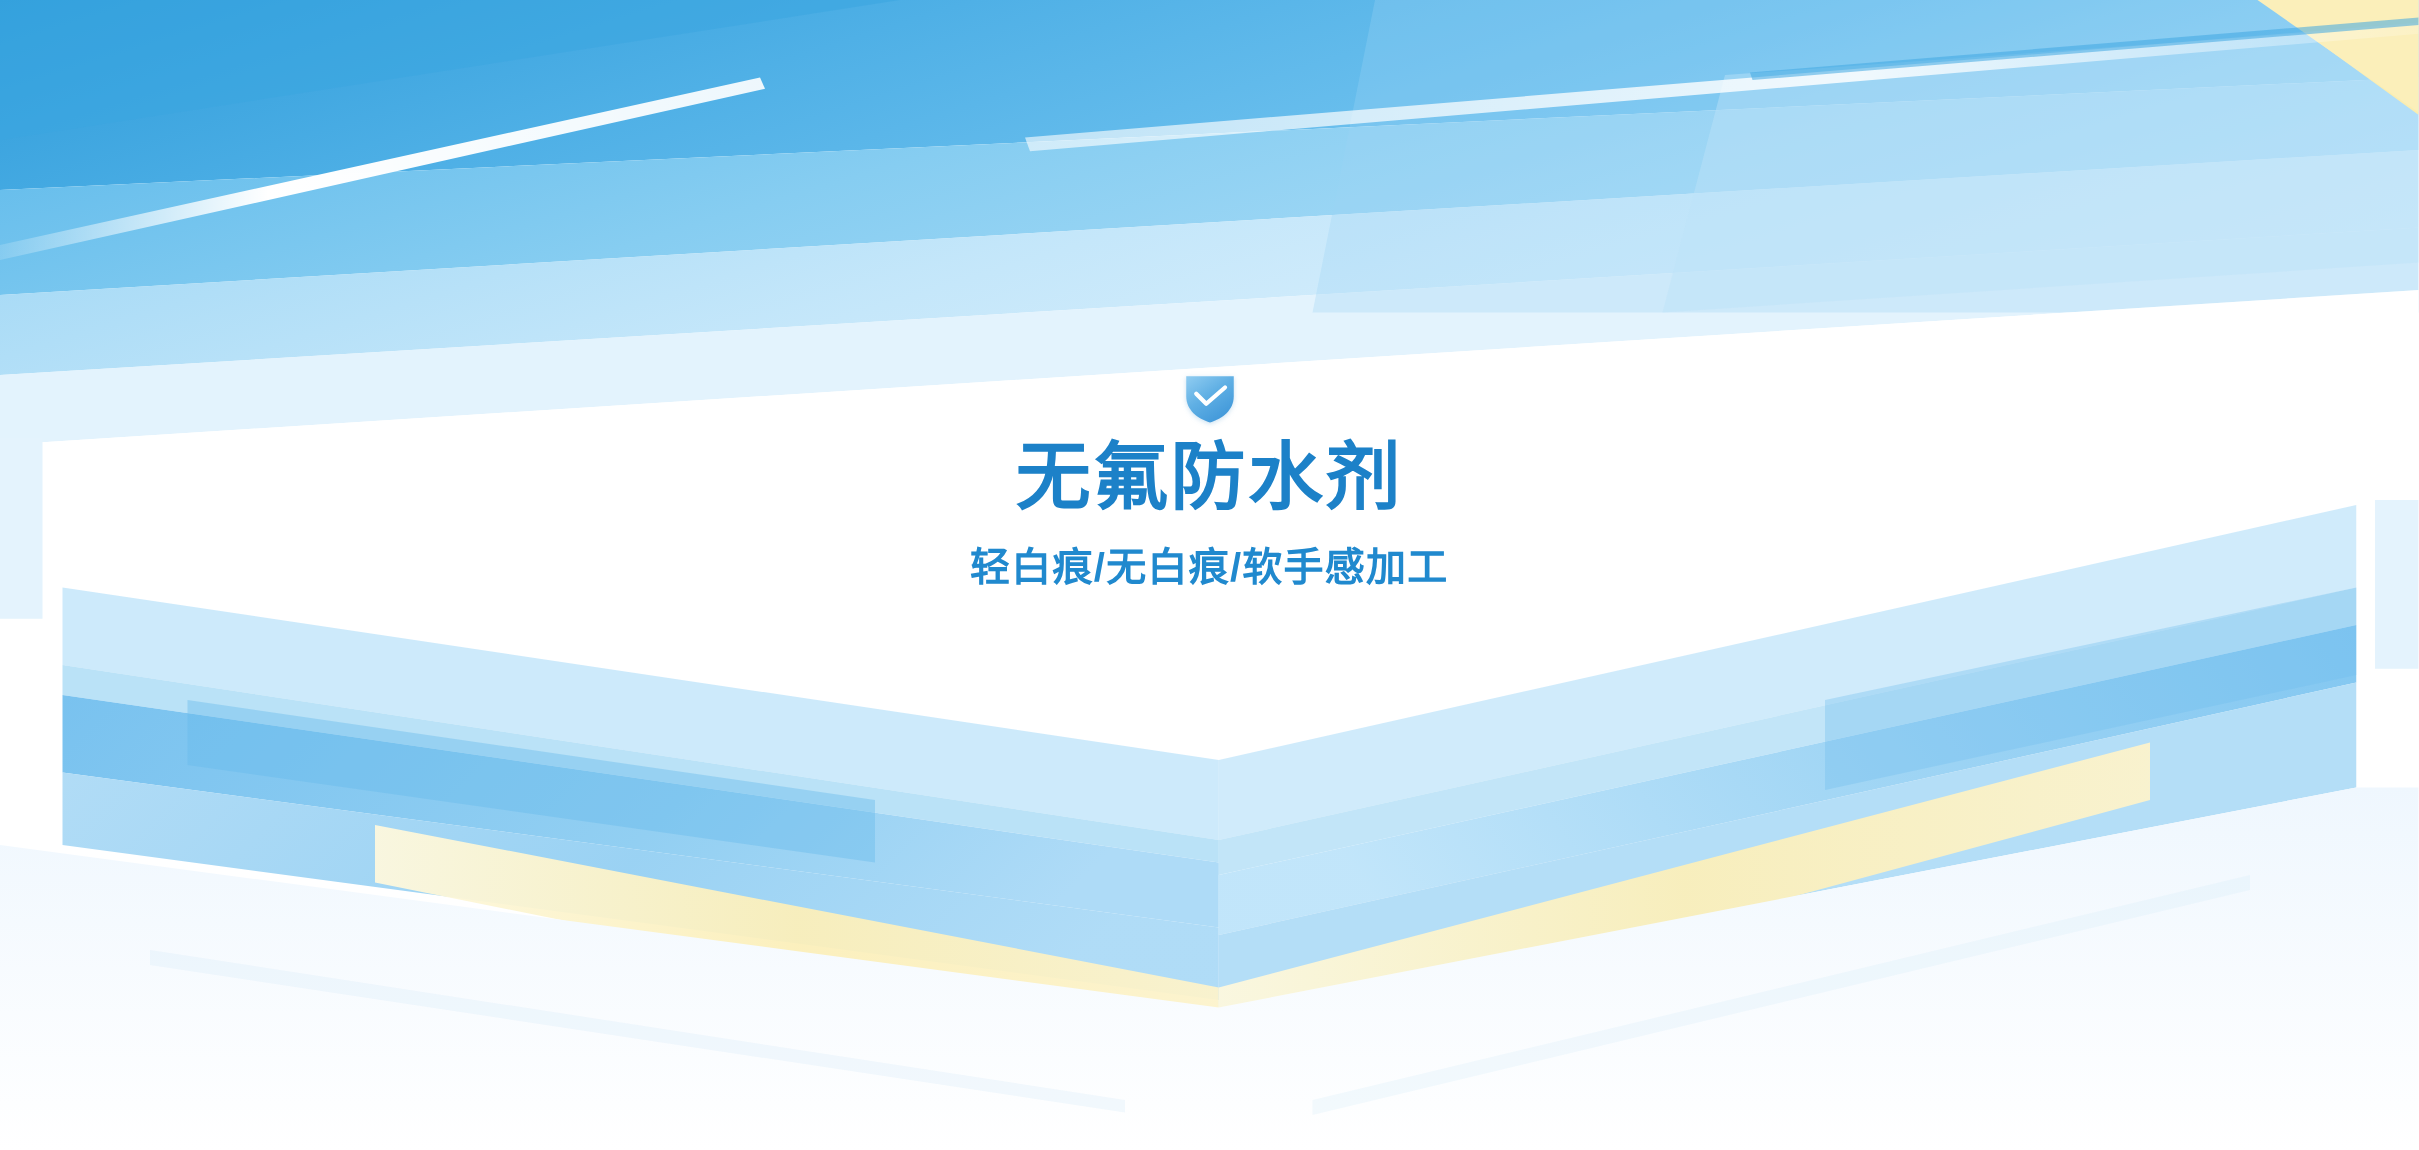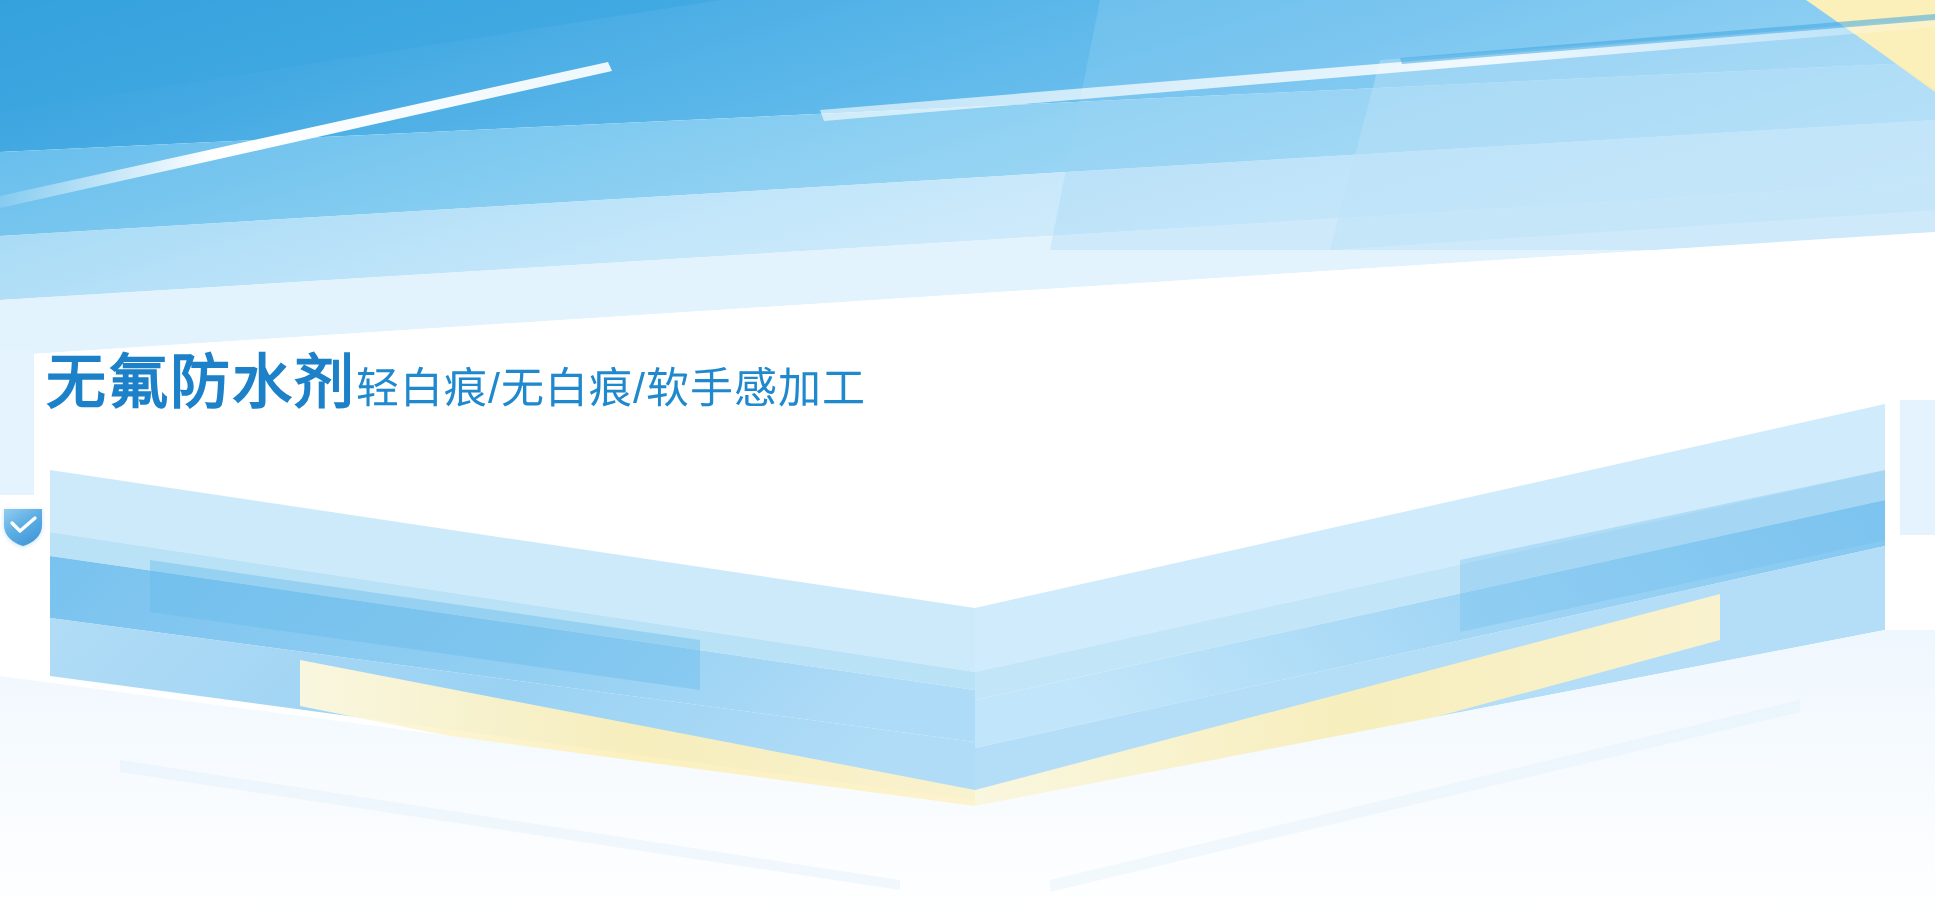--- a/index.html
+++ b/index.html
@@ -37,20 +37,21 @@
   }
 
   
   .content {
     position: absolute;
     left: 0;
     top: 0;
     width: 1935px;
     height: 756px;
     display: flex;
+    flex-direction: column;
     align-items: center;
     justify-content: flex-start;
     z-index: 5;
   }
 
   .shield-wrap {
     margin-top: 296px;
     width: 46px;
     height: 44px;
     display: flex;
@@ -70,23 +71,23 @@
     line-height: 1.08;
     font-weight: bold;
     color: #1C81C8;
     letter-spacing: 2px;
     white-space: nowrap;
     text-align: center;
   }
 
   .sub-title {
     margin: 22px 0 0 0;
-    font-size: 43px;
+    font-size: 32px;
     line-height: 1.1;
-    font-weight: normal;
+    font-weight: bold;
     color: #2089CE;
     letter-spacing: 1px;
     white-space: nowrap;
     text-align: center;
   }
 </style>
 </head>
 <body>
 
 <div class="banner">

